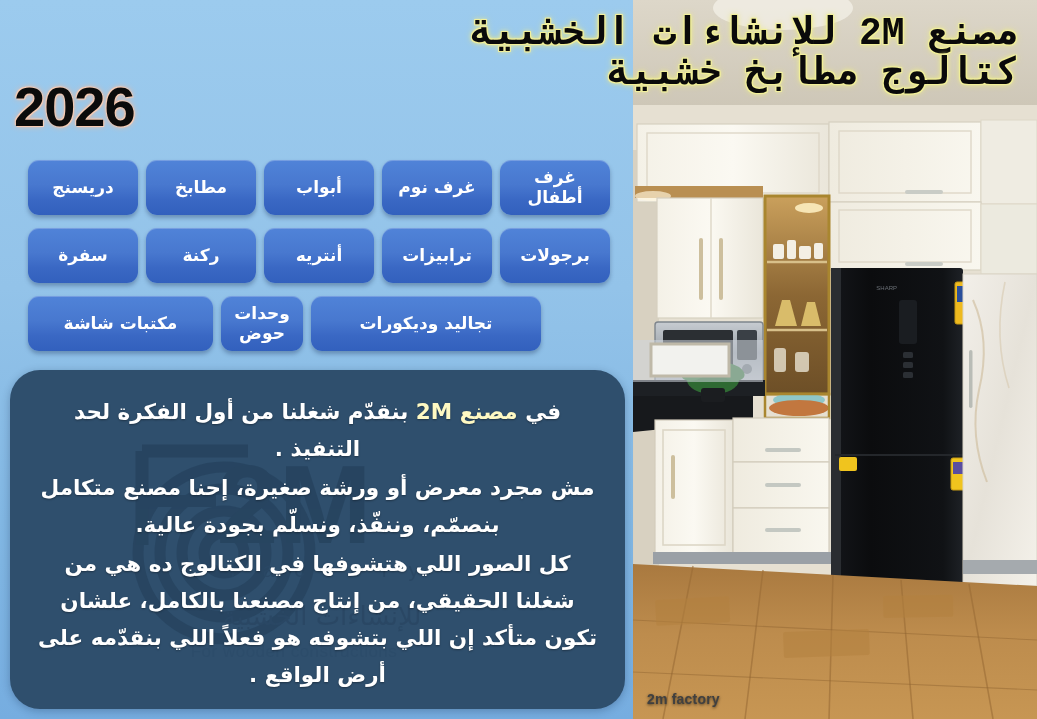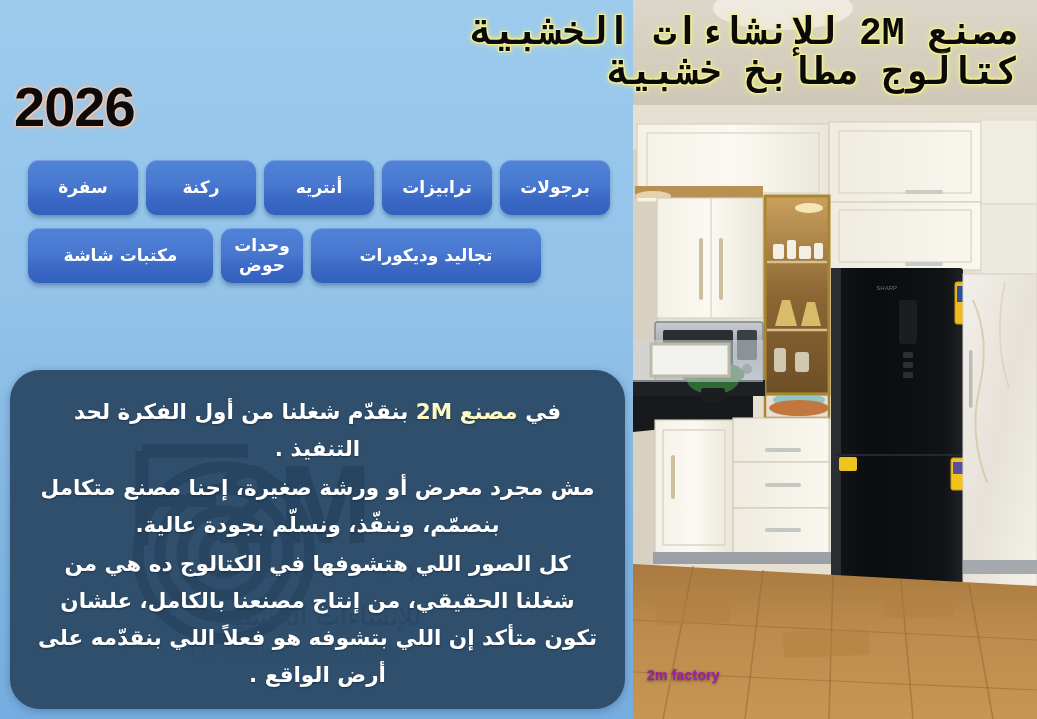--- a/index.html
+++ b/index.html
@@ -28,22 +28,22 @@
     width: 404px;
     height: 719px;
     overflow: hidden;
     background: #d9d2c4;
   }
   #photo-panel svg { display: block; width: 404px; height: 719px; }
 
   .photo-watermark {
     position: absolute;
     left: 14px;
-    bottom: 36px;
-    color: #a21caf;
+    bottom: 12px;
+    color: #404040;
     font-size: 14px;
     font-weight: bold;
     letter-spacing: .2px;
     text-shadow: 0 1px 3px rgba(0,0,0,.6);
     font-family: "Liberation Sans", sans-serif;
   }
 
   
   #headline {
     position: absolute;
@@ -352,20 +352,28 @@
 
   <div id="headline">
     <span class="hl">مصنع 2M للإنشاءات الخشبية</span>
     <span class="hl">كتالوج مطابخ خشبية</span>
   </div>
 
   <div id="year">2026</div>
 
   <div id="menu">
       <div class="btn-row">
+        <button class="cat-btn w-std">دريسنج</button>
+        <button class="cat-btn w-std">مطابخ</button>
+        <button class="cat-btn w-std">أبواب</button>
+        <button class="cat-btn w-std">غرف نوم</button>
+        <button class="cat-btn w-std">غرف
+أطفال</button>
+      </div>
+      <div class="btn-row">
         <button class="cat-btn w-std">سفرة</button>
         <button class="cat-btn w-std">ركنة</button>
         <button class="cat-btn w-std">أنتريه</button>
         <button class="cat-btn w-std">ترابيزات</button>
         <button class="cat-btn w-std">برجولات</button>
       </div>
       <div class="btn-row">
         <button class="cat-btn w-mid">مكتبات شاشة</button>
         <button class="cat-btn w-narrow">وحدات
 حوض</button>

